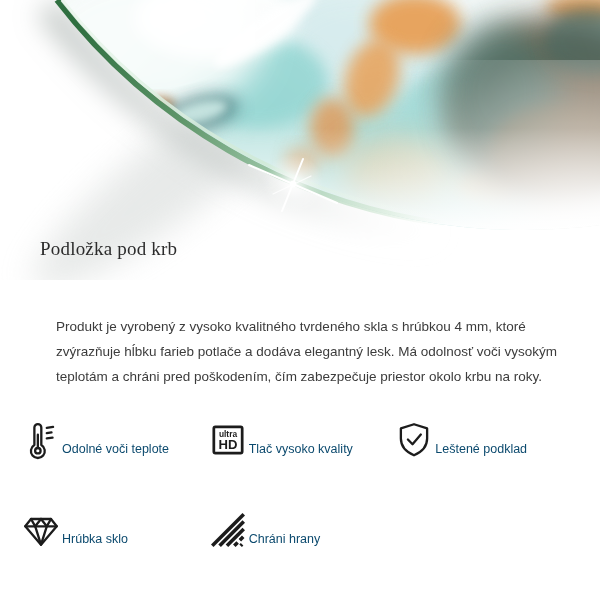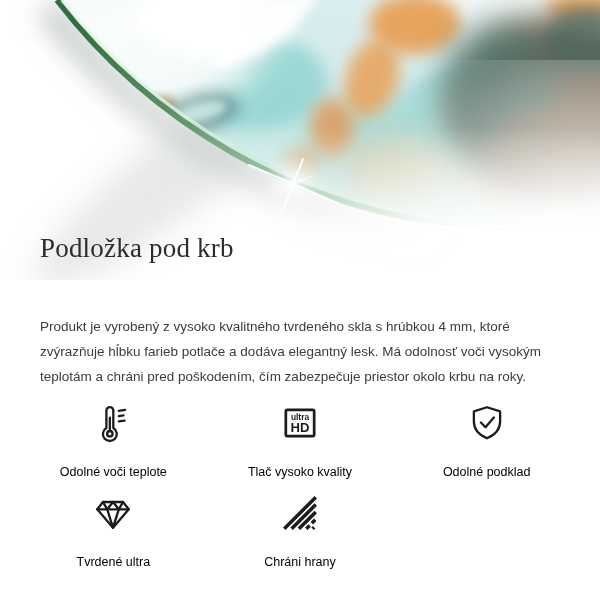--- a/index.html
+++ b/index.html
@@ -2,28 +2,28 @@
 <html><head>
 <meta charset="utf-8">
 <style>
   html,body{margin:0;padding:0;background:#ffffff;}
   .page{position:relative;width:600px;height:600px;background:#ffffff;overflow:hidden;
         font-family:"Liberation Sans",sans-serif;}
   .hero{position:absolute;top:0;left:0;width:600px;height:280px;z-index:0;}
   .content{position:absolute;left:40px;top:0;width:532px;z-index:2;}
   h1.title{position:absolute;top:230px;left:0;margin:0;width:520px;
            font-family:"Liberation Serif","DejaVu Serif",serif;
-           font-weight:500;font-size:27px;line-height:37px;color:#2c2c2c;letter-spacing:.2px;}
-  p.desc{position:absolute;top:314px;left:0;margin:0;width:532px;
+           font-weight:500;font-size:19px;line-height:37px;color:#2c2c2c;letter-spacing:.2px;}
+  p.desc{position:absolute;top:314px;left:16px;margin:0;width:532px;
          font-size:13.5px;line-height:25px;color:#3c3c3c;}
   .features{position:absolute;left:20px;top:398px;width:560px;z-index:2;
             display:grid;grid-template-columns:repeat(3,1fr);grid-auto-rows:84px;row-gap:6px;}
-  .feature{display:flex;flex-direction:column;align-items:center;justify-content:flex-start;}
+  .feature{display:flex;flex-direction:row;align-items:center;justify-content:flex-start;}
   .icon-wrap{height:50px;display:flex;align-items:center;justify-content:center;}
-  .feature-label{margin-top:17px;font-size:12.5px;color:#000000;text-align:right;}
+  .feature-label{margin-top:17px;font-size:12.5px;color:#0c4a6e;text-align:right;}
   .ficon{stroke:#1c1c1c;fill:none;stroke-width:2.2;stroke-linecap:round;stroke-linejoin:round;}
 </style>
 </head>
 <body>
 
 <div class="page">
 
   <svg class="hero" viewBox="0 0 600 280" xmlns="http://www.w3.org/2000/svg" aria-hidden="true">
     <defs>
       <clipPath id="glassClip">
@@ -167,33 +167,33 @@
       <div class="feature-label">Tlač vysoko kvality</div>
     </div>
 
     <div class="feature">
       <div class="icon-wrap">
         <svg class="ficon" width="42" height="42" viewBox="0 0 40 40">
           <path d="M20,5 L32.5,9 V18.5 c0,8 -5.5,13 -12.5,16 c-7,-3 -12.5,-8 -12.5,-16 V9 Z"></path>
           <path d="M14.2,19.5 L18.6,24 L26.5,14.8"></path>
         </svg>
       </div>
-      <div class="feature-label">Odolné podklad</div>
+      <div class="feature-label">Leštené podklad</div>
     </div>
 
     <div class="feature">
       <div class="icon-wrap">
         <svg class="ficon" width="42" height="42" viewBox="0 0 40 40" stroke-width="2">
           <path d="M10.5,9.5 H29.5 L35,16.5 L20,34 L5,16.5 Z"></path>
           <path d="M5,16.5 H35"></path>
           <path d="M10.5,9.5 L14.5,16.5 L20,34 L25.5,16.5 L29.5,9.5"></path>
           <path d="M20,9.5 L14.5,16.5 M20,9.5 L25.5,16.5"></path>
         </svg>
       </div>
-      <div class="feature-label">Tvrdené ultra</div>
+      <div class="feature-label">Hrúbka sklo</div>
     </div>
 
     <div class="feature">
       <div class="icon-wrap">
         <svg width="42" height="42" viewBox="0 0 40 40">
           <g stroke="#1c1c1c" stroke-width="3.4" fill="none" stroke-linecap="butt">
             <line x1="5" y1="35" x2="35" y2="5"></line>
             <line x1="12" y1="35" x2="35" y2="12"></line>
             <line x1="19" y1="35" x2="35" y2="19"></line>
             <line x1="26" y1="35" x2="35" y2="26" stroke-dasharray="4.5,3"></line>

